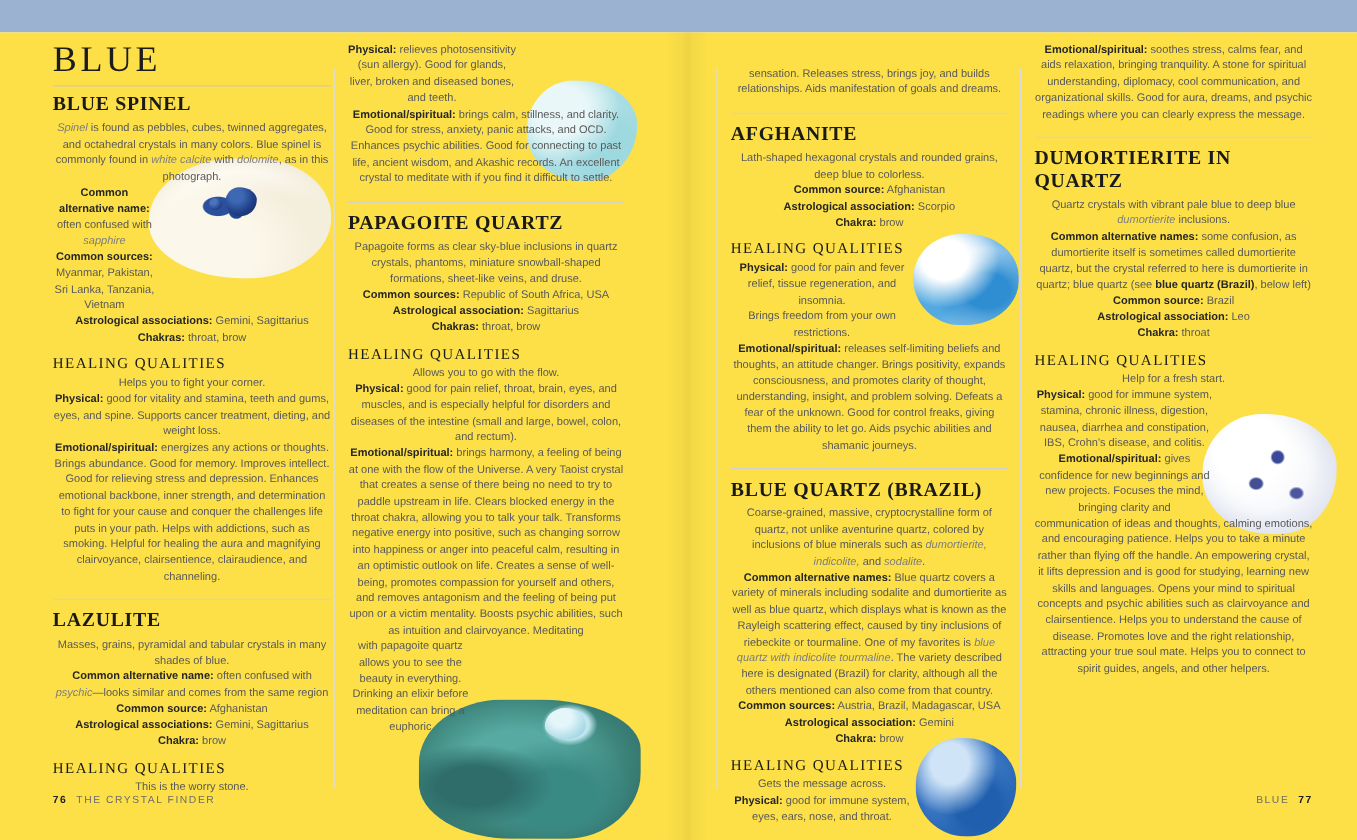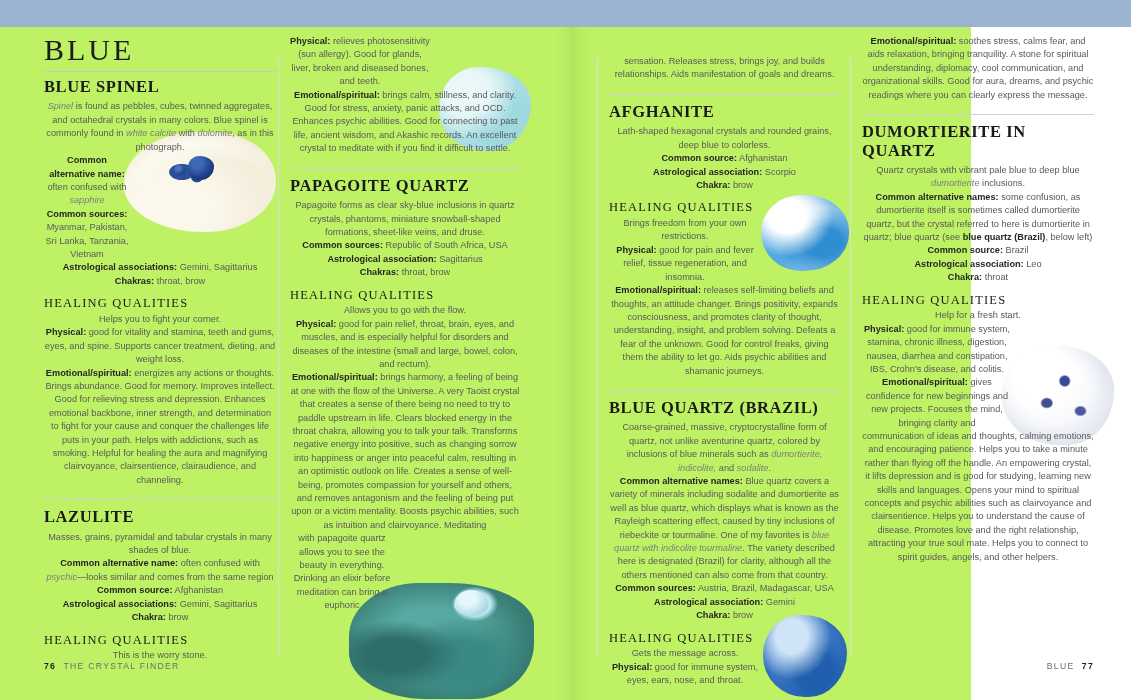--- a/index.html
+++ b/index.html
@@ -8,22 +8,22 @@
     background:#ffffff;
     font-family:"Liberation Sans", sans-serif;
     overflow:hidden;
     position:relative;
   }
   .top-band{
     position:absolute;left:0;top:0;width:1131px;height:27px;
     background:#9bb3d1;
   }
   .page{
-    position:absolute;left:0;top:27px;width:971px;height:673px;
-    background:#bef264;
+    position:absolute;left:0;top:27px;width:1131px;height:673px;
+    background:#fde047;
   }
   
   .spine{
     position:absolute;top:0;left:555px;width:36px;height:673px;
     background:linear-gradient(to right,
       rgba(0,0,0,0.00) 0%,
       rgba(0,0,0,0.035) 38%,
       rgba(0,0,0,0.06) 50%,
       rgba(0,0,0,0.035) 62%,
       rgba(0,0,0,0.00) 100%);
@@ -256,22 +256,22 @@
       <p class="body">sensation. Releases stress, brings joy, and builds relationships. Aids manifestation of goals and dreams.</p>
 
       <hr class="hr-sec">
 
       <h2 class="stone">AFGHANITE</h2>
       <p class="body">Lath-shaped hexagonal crystals and rounded grains, deep blue to colorless.</p>
       <p class="body"><span class="lbl">Common source:</span><span> Afghanistan</span></p>
       <p class="body"><span class="lbl">Astrological association:</span><span> Scorpio</span></p>
       <p class="body"><span class="lbl">Chakra:</span><span> brow</span></p>
       <h3 class="hq">HEALING QUALITIES</h3>
+      <p class="body narrow-afg"><span class="lbl">Physical:</span><span> good for pain and fever relief, tissue regeneration, and insomnia.</span></p>
       <p class="body narrow-afg">Brings freedom from your own restrictions.</p>
-      <p class="body narrow-afg"><span class="lbl">Physical:</span><span> good for pain and fever relief, tissue regeneration, and insomnia.</span></p>
       <p class="body"><span class="lbl">Emotional/spiritual:</span><span> releases self-limiting beliefs and thoughts, an attitude changer. Brings positivity, expands consciousness, and promotes clarity of thought, understanding, insight, and problem solving. Defeats a fear of the unknown. Good for control freaks, giving them the ability to let go. Aids psychic abilities and shamanic journeys.</span></p>
 
       <hr class="hr-sec">
 
       <h2 class="stone">BLUE QUARTZ (BRAZIL)</h2>
       <p class="body"><span>Coarse-grained, massive, cryptocrystalline form of quartz, not unlike aventurine quartz, colored by inclusions of blue minerals such as </span><span class="it">dumortierite, indicolite,</span><span> and </span><span class="it">sodalite</span><span>.</span></p>
       <p class="body"><span class="lbl">Common alternative names:</span><span> Blue quartz covers a variety of minerals including sodalite and dumortierite as well as blue quartz, which displays what is known as the Rayleigh scattering effect, caused by tiny inclusions of riebeckite or tourmaline. One of my favorites is </span><span class="it">blue quartz with indicolite tourmaline</span><span>. The variety described here is designated (Brazil) for clarity, although all the others mentioned can also come from that country.</span></p>
       <p class="body"><span class="lbl">Common sources:</span><span> Austria, Brazil, Madagascar, USA</span></p>
       <p class="body"><span class="lbl">Astrological association:</span><span> Gemini</span></p>
       <p class="body"><span class="lbl">Chakra:</span><span> brow</span></p>

